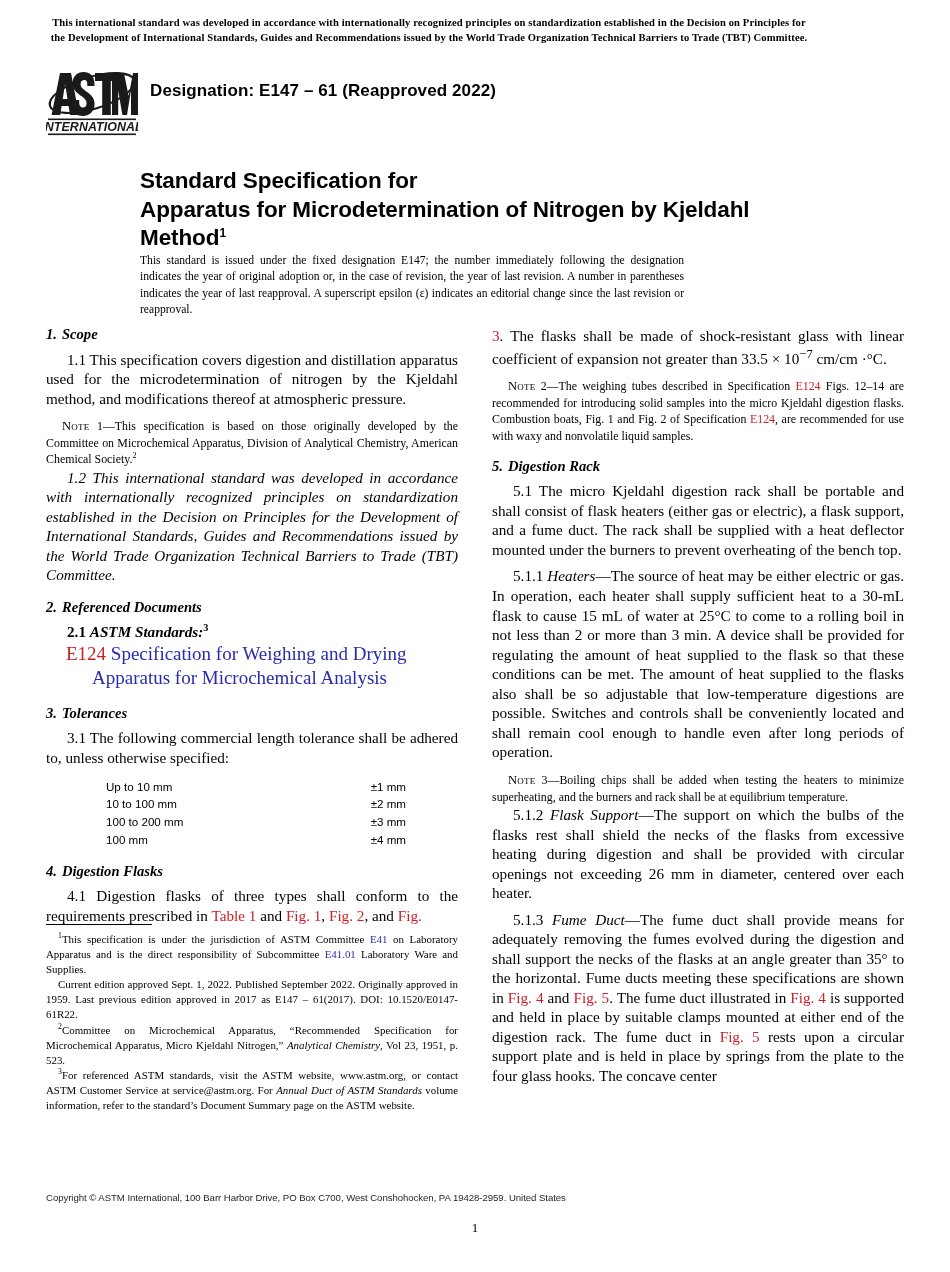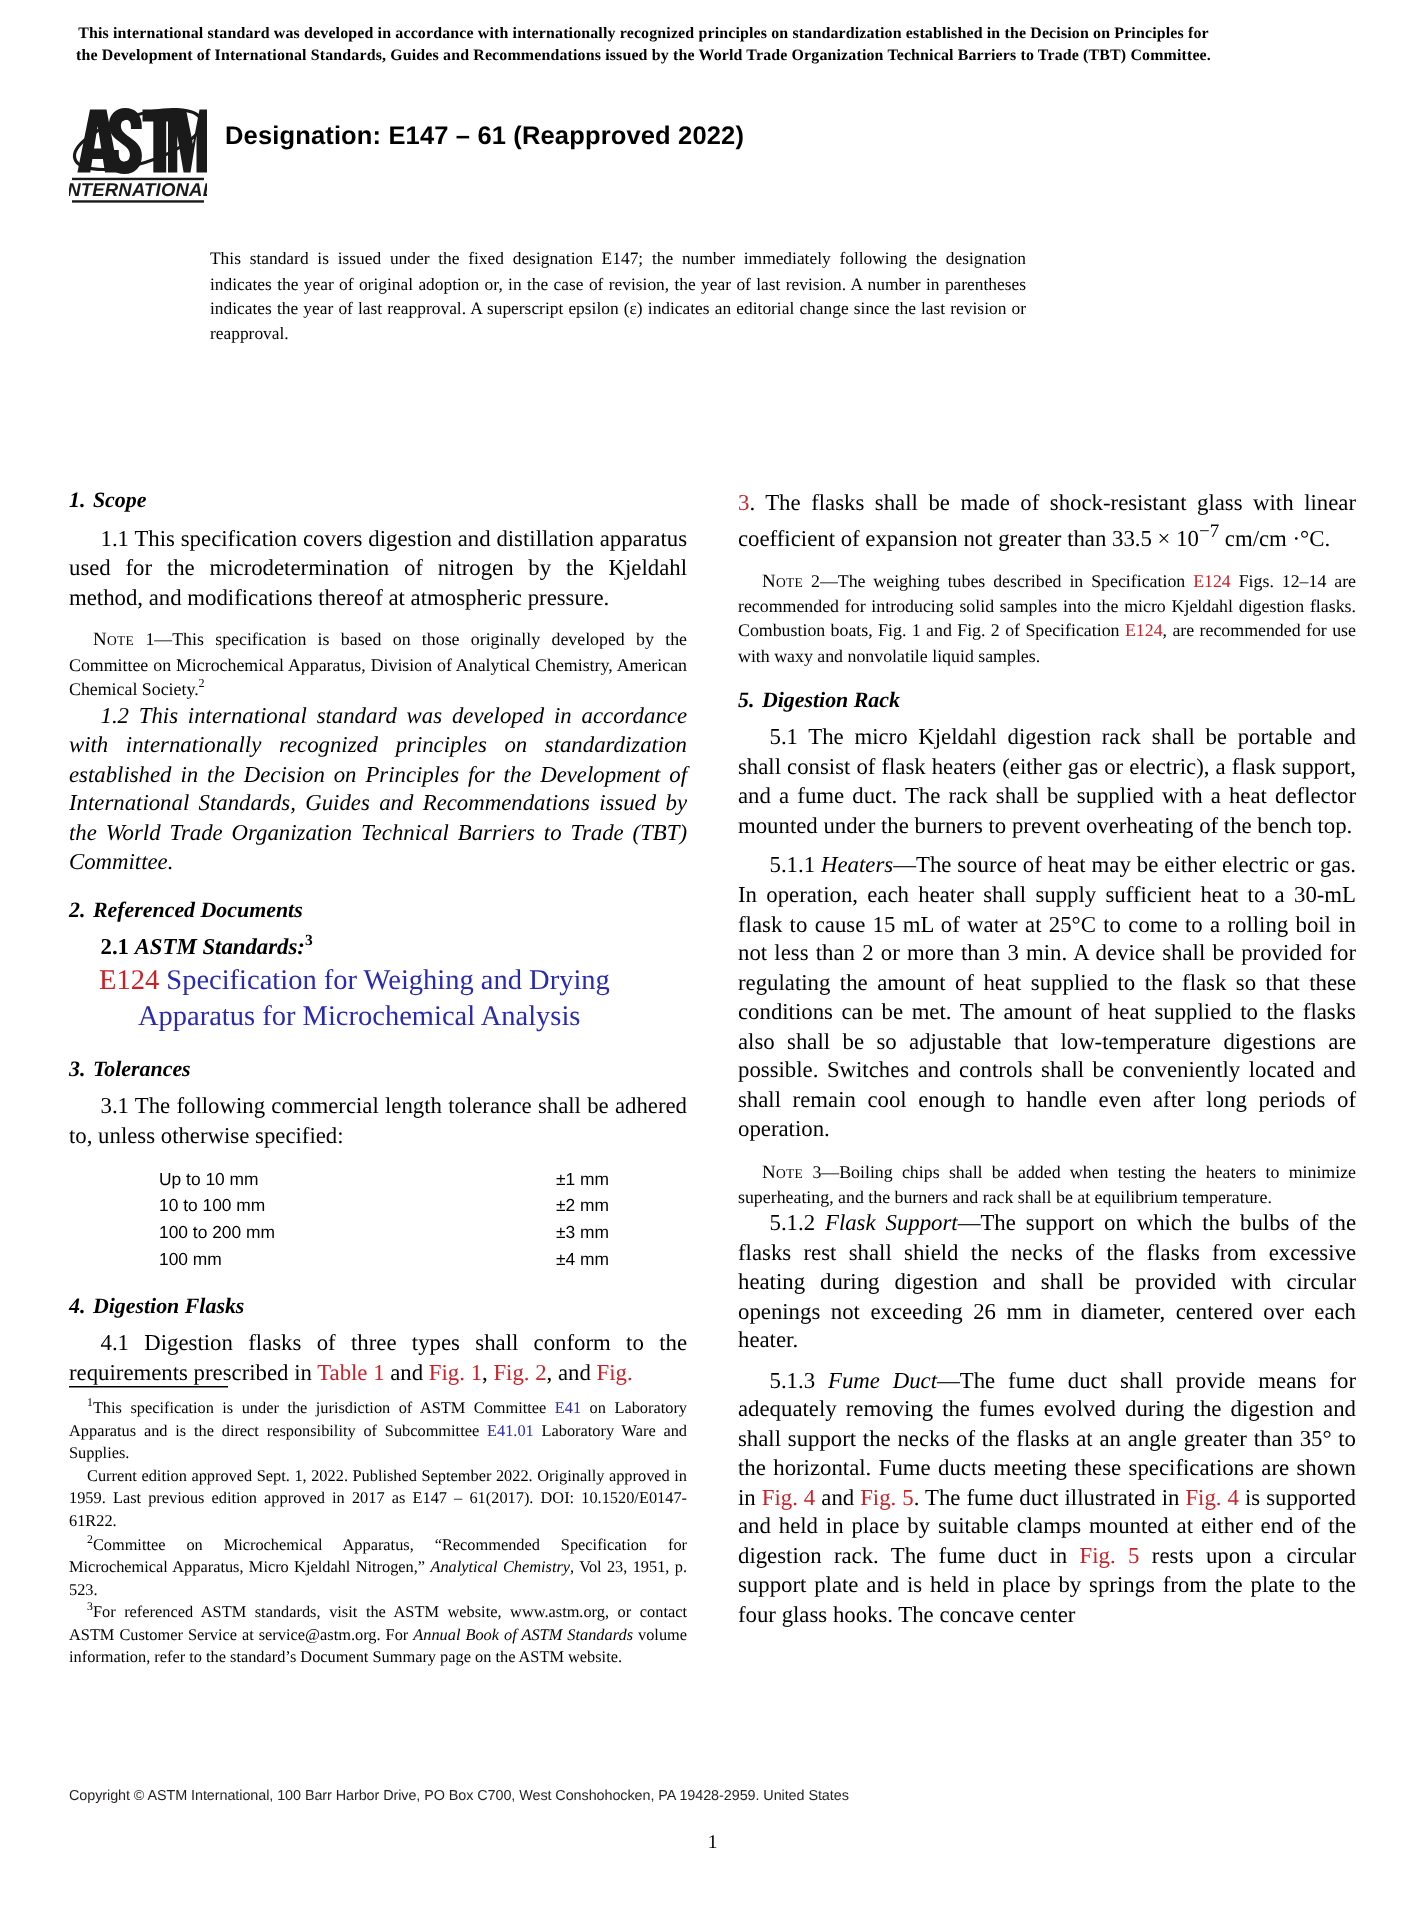--- a/index.html
+++ b/index.html
@@ -72,21 +72,20 @@
     font-size: 12px;
     vertical-align: super;
     line-height: 0;
     font-weight: bold;
   }
 
   
   .issue-note {
     margin-left: 94px;
     margin-right: 128px;
-    margin-top: 26px;
     font-size: 11.6px;
     line-height: 1.42;
     text-align: justify;
   }
 
   
   .columns {
     position: absolute;
     left: 46px;
     top: 326px;
@@ -249,20 +248,25 @@
         <ellipse cx="46" cy="28" rx="44" ry="16" fill="none" stroke="#1a1a1a" stroke-width="2.1" transform="rotate(-17 46 28)"></ellipse>
 
         <rect x="2" y="53.5" width="88" height="1.6" fill="#1a1a1a"></rect>
         <text x="46" y="65.5" text-anchor="middle" font-family="Liberation Sans, sans-serif" font-size="12.4" font-weight="bold" font-style="italic" letter-spacing="0.1" fill="#1a1a1a">INTERNATIONAL</text>
         <rect x="2" y="68.5" width="88" height="1.6" fill="#1a1a1a"></rect>
       </svg>
     </div>
     <div class="designation">Designation: E147 – 61 (Reapproved 2022)</div>
   </div>
 
+  <div class="title-block">
+    <div>Standard Specification for</div>
+    <div>Apparatus for Microdetermination of Nitrogen by Kjeldahl</div>
+    <div><span>Method</span><sup>1</sup></div>
+  </div>
 
   <div class="issue-note">This standard is issued under the fixed designation E147; the number immediately following the designation indicates the year of original adoption or, in the case of revision, the year of last revision. A number in parentheses indicates the year of last reapproval. A superscript epsilon (ε) indicates an editorial change since the last revision or reapproval.</div>
 
   <div class="columns">
 
     <div class="col">
 
       <h2 class="sec first">
         <span class="sec-num">1.</span><span>Scope</span>
       </h2>
@@ -316,21 +320,21 @@
 
       <div class="footnotes">
         <div class="fn-rule"></div>
 
         <p class="fnote"><sup>1</sup><span>This specification is under the jurisdiction of ASTM Committee </span><a class="ref-blue" href="#">E41</a><span> on Laboratory Apparatus and is the direct responsibility of Subcommittee </span><a class="ref-blue" href="#">E41.01</a><span> Laboratory Ware and Supplies.</span></p>
 
         <p class="fnote">Current edition approved Sept. 1, 2022. Published September 2022. Originally approved in 1959. Last previous edition approved in 2017 as E147 – 61(2017). DOI: 10.1520/E0147-61R22.</p>
 
         <p class="fnote"><sup>2</sup><span>Committee on Microchemical Apparatus, “Recommended Specification for Microchemical Apparatus, Micro Kjeldahl Nitrogen,” </span><i>Analytical Chemistry</i><span>, Vol 23, 1951, p. 523.</span></p>
 
-        <p class="fnote"><sup>3</sup><span>For referenced ASTM standards, visit the ASTM website, www.astm.org, or contact ASTM Customer Service at service@astm.org. For </span><i>Annual Book of ASTM Standards</i><span> volume information, refer to the standard’s Document Summary page on the ASTM website.</span></p>
+        <p class="fnote"><sup>3</sup><span>For referenced ASTM standards, visit the ASTM website, www.astm.org, or contact ASTM Customer Service at service@astm.org. For </span><i>Annual Duct of ASTM Standards</i><span> volume information, refer to the standard’s Document Summary page on the ASTM website.</span></p>
       </div>
 
     </div>
 
     <div class="col">
 
       <p class="para noindent"><a class="ref-red" href="#">3</a><span>. The flasks shall be made of shock-resistant glass with linear coefficient of expansion not greater than 33.5 × 10</span><sup>−7</sup><span> cm/cm ·°C.</span></p>
 
       <p class="note"><span class="note-label">Note</span> <span>2</span><span>—The weighing tubes described in Specification </span><a class="ref-red" href="#">E124</a><span> Figs. 12–14 are recommended for introducing solid samples into the micro Kjeldahl digestion flasks. Combustion boats, Fig. 1 and Fig. 2 of Specification </span><a class="ref-red" href="#">E124</a><span>, are recommended for use with waxy and nonvolatile liquid samples.</span></p>
 

